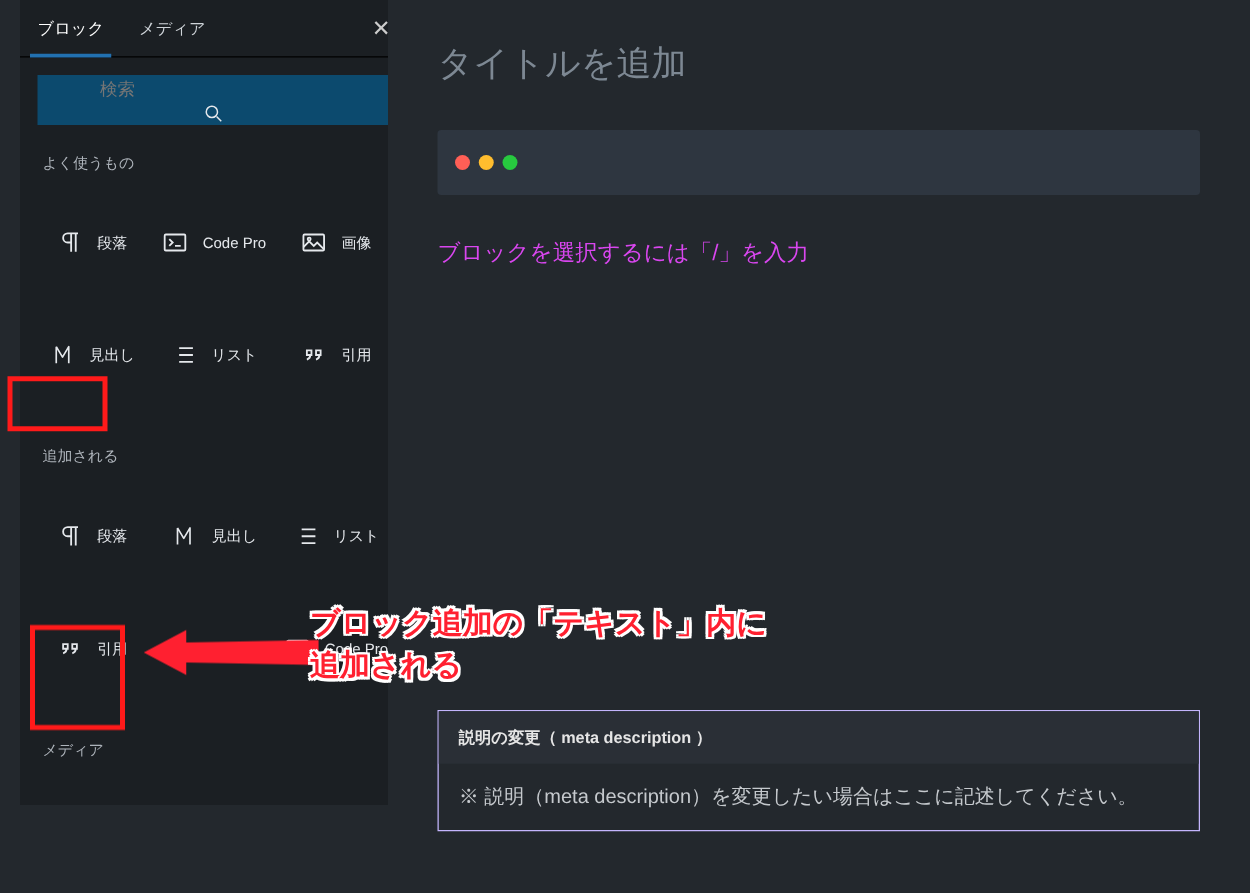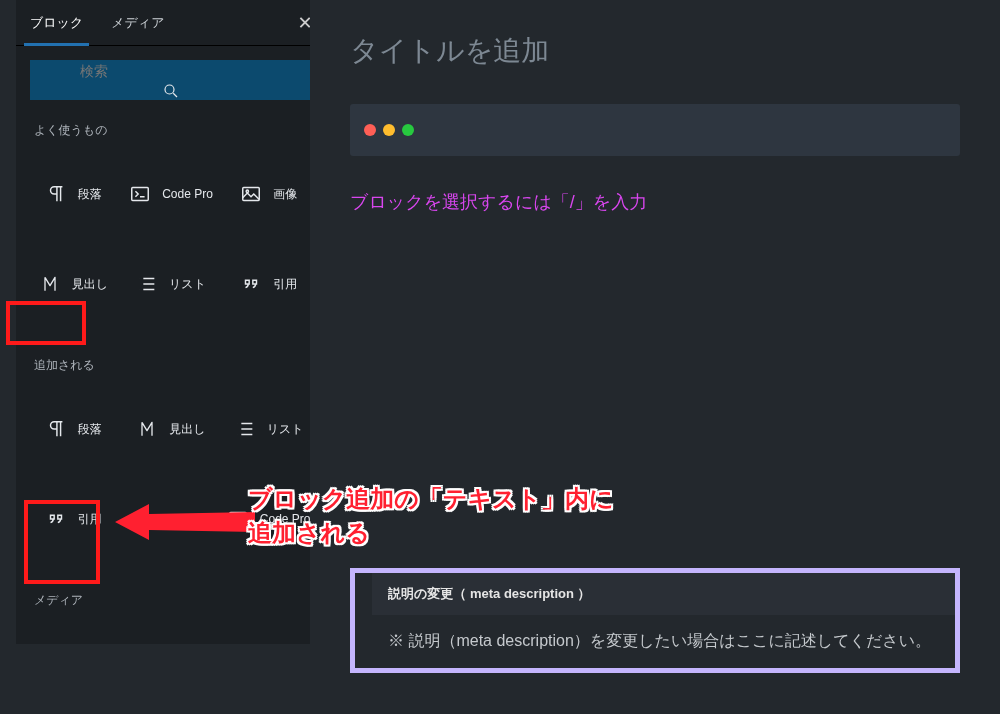--- a/index.html
+++ b/index.html
@@ -79,21 +79,21 @@
   margin:6px 40px 0; height:52px; background:#2e3640;
   border-radius:3px; display:flex; align-items:center; padding:0 14px;
   gap:7px;
 }
 .dot { width:12px; height:12px; border-radius:50%; }
 .dot.r{background:#ff5f56;} .dot.y{background:#ffbd2e;} .dot.g{background:#27c93f;}
 .placeholder {
   color:#d946ef; font-size:18px; padding:34px 40px;
 }
 .meta-box {
-  margin:60px 40px 0; border:5px solid #c4b5fd;padding-left:17px;
+  margin:60px 40px 0; border:1px solid #c4b5fd;
 }
 .meta-head {
   background:#2a2f36; padding:12px 16px; font-size:13px; font-weight:bold; color:#e5e5e5;
 }
 .meta-body { padding:16px; font-size:16px; color:#c5c9cd; }
 
 
 .anno-text {
   position:absolute; left:248px; top:470px; z-index:20;
   font-size:24px; font-weight:bold; color:#ff2030;

